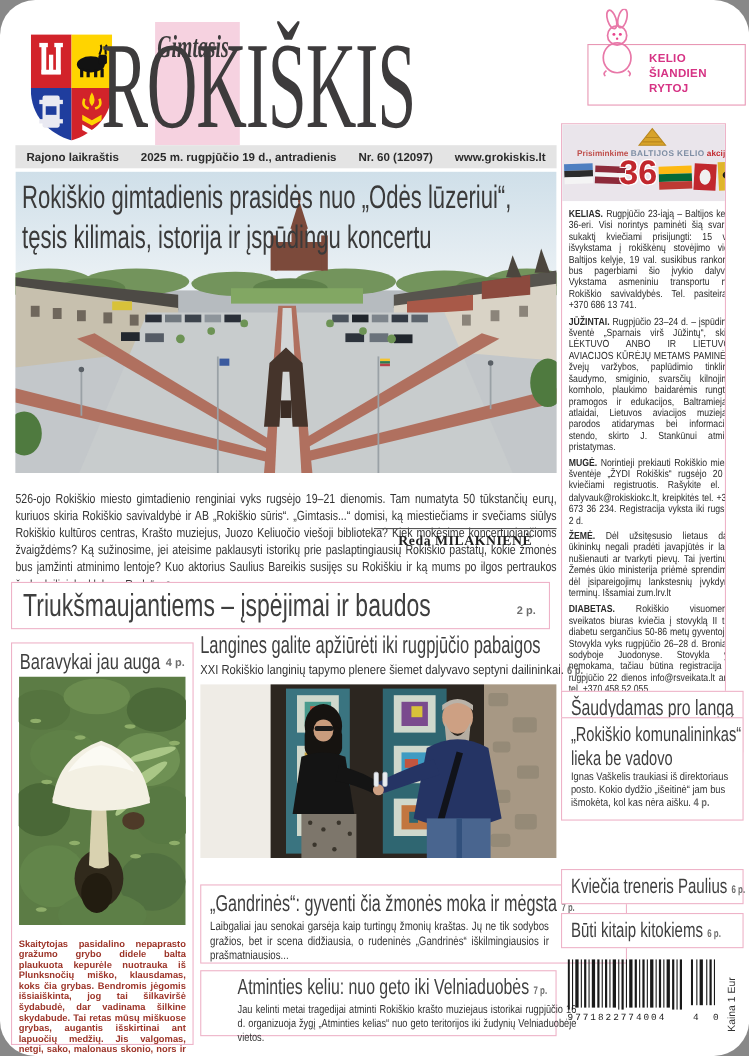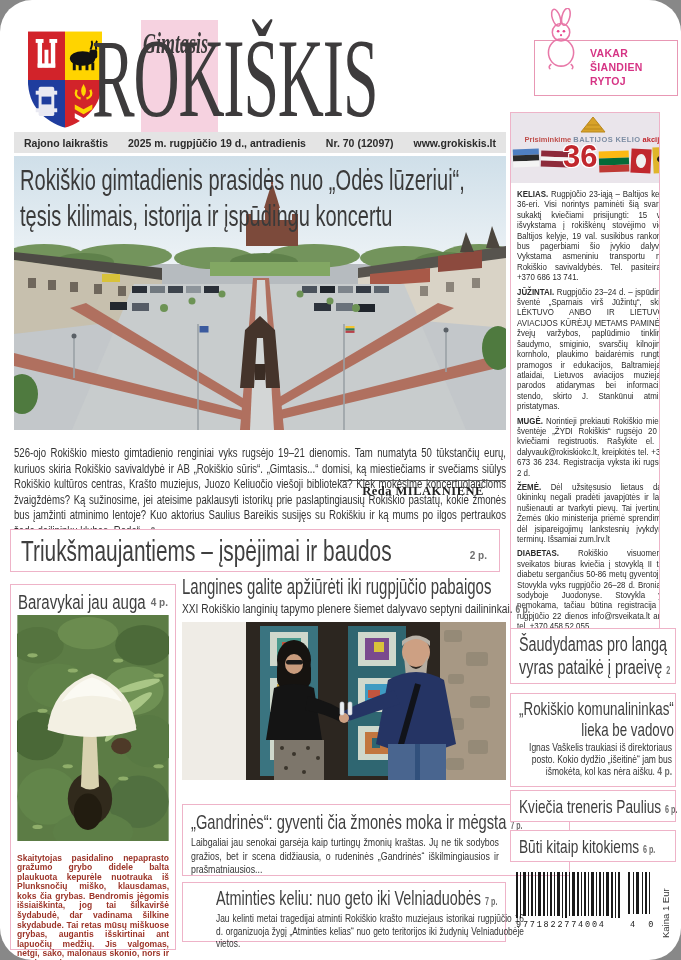--- a/index.html
+++ b/index.html
@@ -65,21 +65,21 @@
   #gand-box .txt{margin:0 8px;width:385px;font-size:11px;line-height:13.5px;text-align:justify;
                  transform:scaleX(.8);transform-origin:0 0;color:#333;}
   #mem-box{left:182px;top:882px;width:324px;height:60px;padding-left:25px;}
   #mem-box h3{margin:4px 8px 2px;font-size:20px;white-space:nowrap;transform:scaleX(.72);transform-origin:0 0;}
   #mem-box .txt{margin:0 8px;width:385px;font-size:10.5px;line-height:12.5px;text-align:justify;
                 transform:scaleX(.8);transform-origin:0 0;color:#333;}
   
   .rbox{left:510px;width:166px;}
   #rb0{top:628px;height:56px;}
   #rb0 .hl{margin:4px 8px 0;width:215px;font-size:20px;line-height:23px;transform:scaleX(.72);transform-origin:0 0;color:#3f3f3f;}
-  #rb1{top:693px;height:94px;text-align:right;}
+  #rb1{top:652px;height:94px;}
   #rb1 .hl{margin:4px 8px 0;width:215px;font-size:18.5px;line-height:21px;transform:scaleX(.72);transform-origin:0 0;color:#3f3f3f;}
   #rb1 .txt{margin:2px 8px 0;width:180px;font-size:10px;line-height:12px;transform:scaleX(.85);transform-origin:0 0;color:#333;}
   #rb2{top:790px;height:32px;}
   #rb3{top:830px;height:32px;}
   .oneline{margin:5px 8px 0;font-size:19px;white-space:nowrap;transform:scaleX(.72);transform-origin:0 0;color:#3f3f3f;}
   
   #barcode{left:514px;top:872px;width:162px;height:70px;}
   #bc-num{position:absolute;left:2px;top:48px;width:104px;font-family:"Liberation Mono",monospace;
           font-size:8.5px;letter-spacing:1.8px;color:#222;}
   #bc-add{position:absolute;left:116px;top:48px;font-family:"Liberation Mono",monospace;
@@ -136,41 +136,41 @@
     </g>
     <path d="M52,87 l9,5 l9,-5 v5 l-9,5 l-9,-5 z" fill="#fff"></path>
   </svg>
 
   <div class="abs" id="rokiskis">ROKIŠKIS</div>
   <div class="abs" id="gimtasis">Gimtasis</div>
 
   <div class="abs" id="datebar">
     <span>Rajono laikraštis</span>
     <span>2025 m. rugpjūčio 19 d., antradienis</span>
-    <span>Nr. 70 (12097)</span>
+    <span>Nr. 60 (12097)</span>
     <span>www.grokiskis.lt</span>
   </div>
 
   <div class="abs" id="motto-box"></div>
   <svg class="abs" id="rabbit" width="40" height="62" viewBox="0 0 40 64">
     <g fill="none" stroke="#e878a8" stroke-width="1.6">
       <ellipse cx="14" cy="10" rx="4" ry="9" transform="rotate(-18 14 10)"></ellipse>
       <ellipse cx="24" cy="9" rx="4" ry="9" transform="rotate(14 24 9)"></ellipse>
       <circle cx="19" cy="25" r="9"></circle>
       <ellipse cx="19" cy="46" rx="13" ry="14"></ellipse>
       <path d="M9,58 q-4,3 -1,5 M29,58 q4,3 1,5"></path>
     </g>
     <g fill="#e8438c">
         <circle cx="16" cy="24" r="1.4"></circle>
         <circle cx="22" cy="24" r="1.4"></circle>
         <circle cx="19" cy="28" r="1.1"></circle>
       </g>
   </svg>
   <div class="abs" id="motto">
-    <div>VAKAR</div>
+    <div>KELIO</div>
     <div>ŠIANDIEN</div>
     <div>RYTOJ</div>
   </div>
 
   <div class="abs pinkbox" id="briefs-box">
     <div class="abs" id="ad" style="width:164px;height:70px;">
       <svg width="164" height="70" viewBox="0 0 164 70">
         <rect width="164" height="70" fill="#eae5eb"></rect>
         <path d="M82,4 L70,19 L94,19 Z" fill="#d8a32a" stroke="#b9871d" stroke-width="1"></path>
         <path d="M76,12 h12 M73,16 h18" stroke="#b9871d" stroke-width="1"></path>

